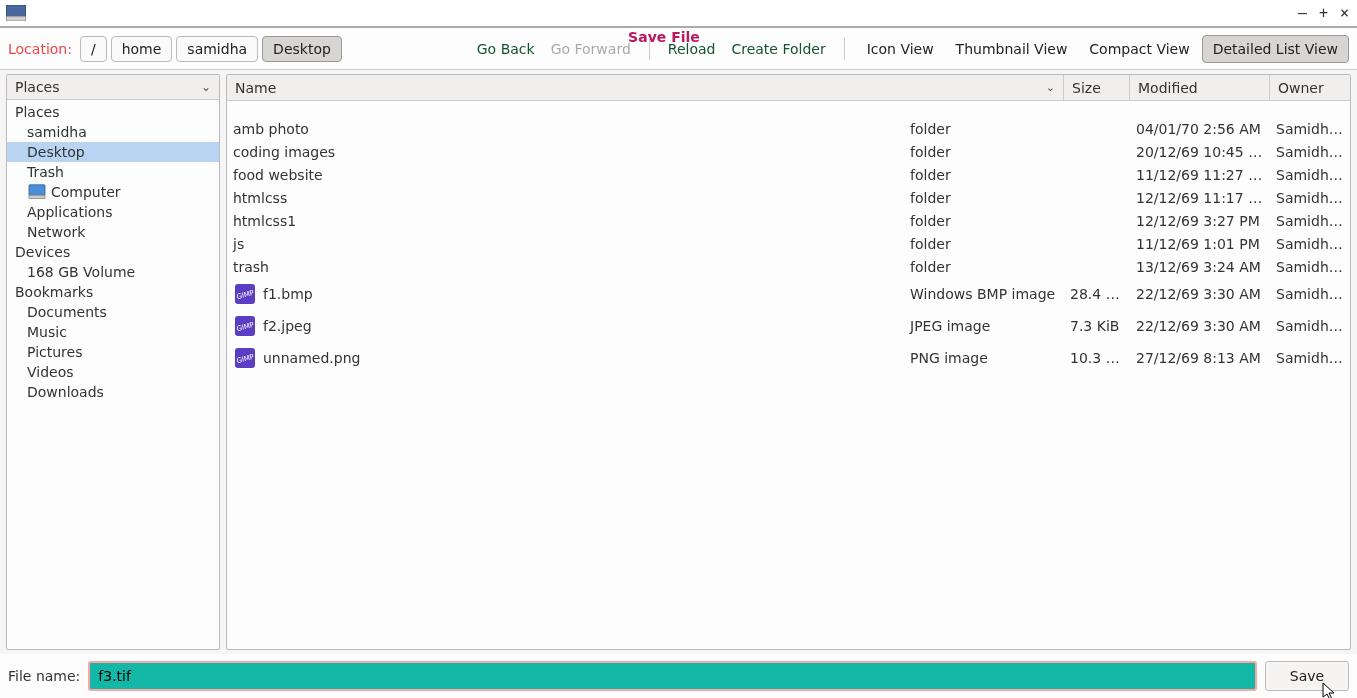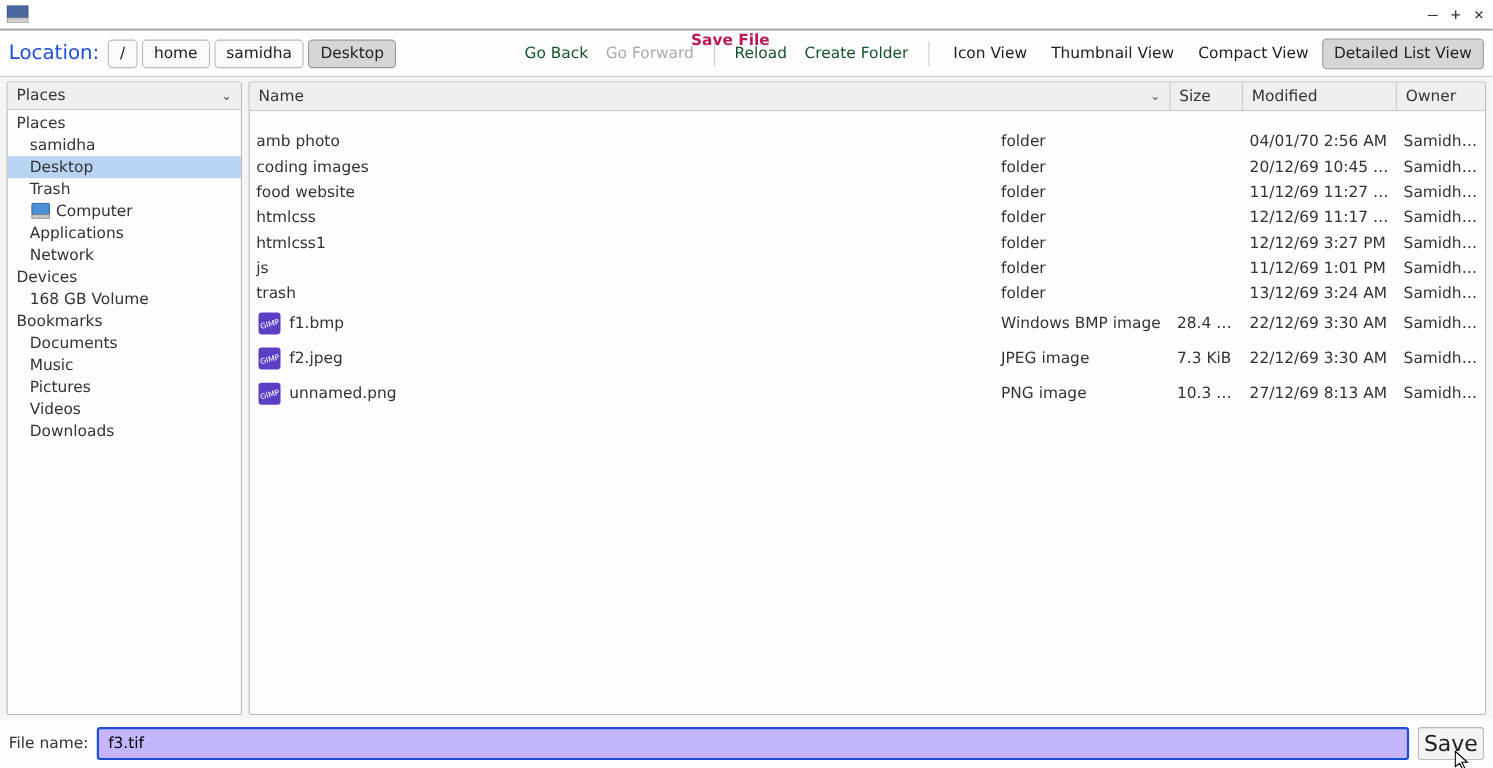--- a/index.html
+++ b/index.html
@@ -7,21 +7,21 @@
 
 
 .titlebar { height: 28px; background: #ffffff; display: flex; align-items: center; padding: 0 6px; border-bottom: 2px solid #aaa; }
 .titlebar .app-icon { width: 20px; height: 16px; margin-right: 6px; }
 .titlebar .title { flex: 1; text-align: center; font-weight: bold; font-size: 14px; color: #be185d; margin-top: 48px; }
 .titlebar .win-btns { display: flex; gap: 8px; align-items: center; }
 .titlebar .win-btns span { font-size: 15px; color: #333; cursor: pointer; padding: 0 2px; font-family: monospace; }
 
 
 .toolbar { height: 42px; background: #fdfdfd; display: flex; align-items: center; padding: 0 8px; gap: 4px; border-bottom: 1px solid #ccc; }
-.toolbar .loc-label { font-size: 18px; color: #1d4ed8; margin-right: 4px; }
+.toolbar .loc-label { font-size: 14px; color: #ef4444; margin-right: 4px; }
 .toolbar .crumb { border: 1px solid #bbb; background: #fafafa; border-radius: 4px; padding: 4px 10px; font-size: 14px; color: #222; cursor: pointer; }
 .toolbar .crumb.active { background: #d8d6d3; border-color: #999; }
 .toolbar .spacer { flex: 1; }
 .toolbar .nav-btn { padding: 4px 6px; font-size: 14px; color: #14532d; cursor: pointer; border-radius: 4px; }
 .toolbar .nav-btn.disabled { color: #aaa; cursor: default; }
 .toolbar .sep { width: 1px; height: 22px; background: #ccc; margin: 0 8px; }
 .toolbar .view-btn { padding: 5px 10px; font-size: 14px; color: #222; cursor: pointer; border-radius: 4px; }
 .toolbar .view-btn.active { background: #d8d6d3; border: 1px solid #999; }
 
 
@@ -52,22 +52,22 @@
 .file-body { flex: 1; overflow: auto; }
 .file-row { display: flex; align-items: center; height: 23px; padding: 0 0; font-size: 14px; color: #333; }
 .file-row.with-icon { height: 32px; }
 .file-row .cell { padding: 0 6px; overflow: hidden; white-space: nowrap; text-overflow: ellipsis; }
 .file-row .name-cell { flex: 1; display: flex; align-items: center; gap: 6px; padding-left: 6px; }
 .file-icon { width: 24px; height: 24px; flex-shrink: 0; }
 
 
 .bottombar { position: absolute; bottom: 0; left: 0; right: 0; height: 44px; background: #fdfdfd; display: flex; align-items: center; padding: 0 8px; gap: 8px; }
 .bottombar .fn-label { font-size: 14px; color: #333; }
-.bottombar input[type=text] { flex: 1; height: 30px; border: 2px solid #1d4ed8; border-radius: 3px; padding: 0 8px; font-size: 14px; background: #c4b5fd; outline: none; }
-.bottombar .save-btn { width: 60px; height: 30px; border: 1px solid #bbb; background: #f5f4f2; border-radius: 3px; font-size: 20px; color: #222; cursor: pointer; text-align: center; line-height: 28px; }
+.bottombar input[type=text] { flex: 1; height: 30px; border: 2px solid #fca5a5; border-radius: 3px; padding: 0 8px; font-size: 14px; background: #14b8a6; outline: none; }
+.bottombar .save-btn { width: 84px; height: 30px; border: 1px solid #bbb; background: #f5f4f2; border-radius: 3px; font-size: 14px; color: #222; cursor: pointer; text-align: center; line-height: 28px; }
 
 .cursor { position: absolute; width: 16px; height: 20px; pointer-events: none; z-index: 1000; }
 </style>
 </head>
 <body>
 
 <div class="titlebar">
   <svg class="app-icon" viewBox="0 0 24 20">
     <rect x="0" y="0" width="24" height="14" fill="#4a67a0" stroke="#2d3d5a"></rect>
     <rect x="0" y="14" width="24" height="6" fill="#d0d0d0" stroke="#888"></rect>

